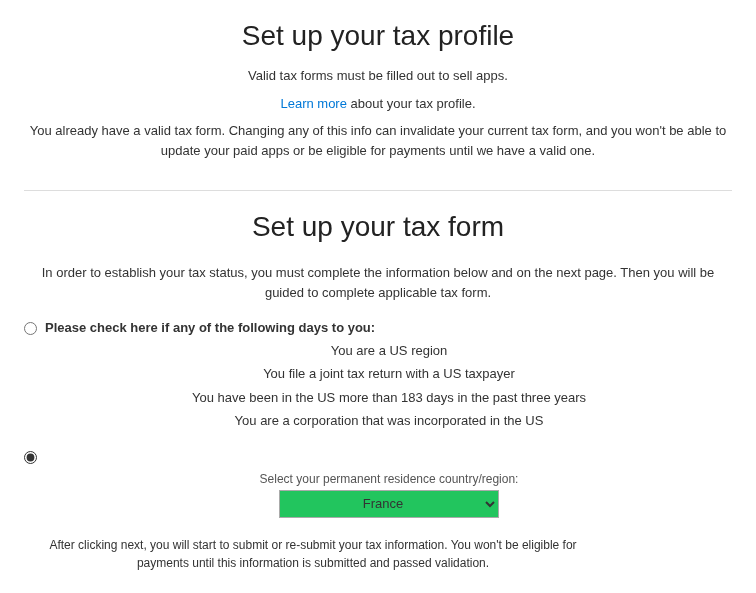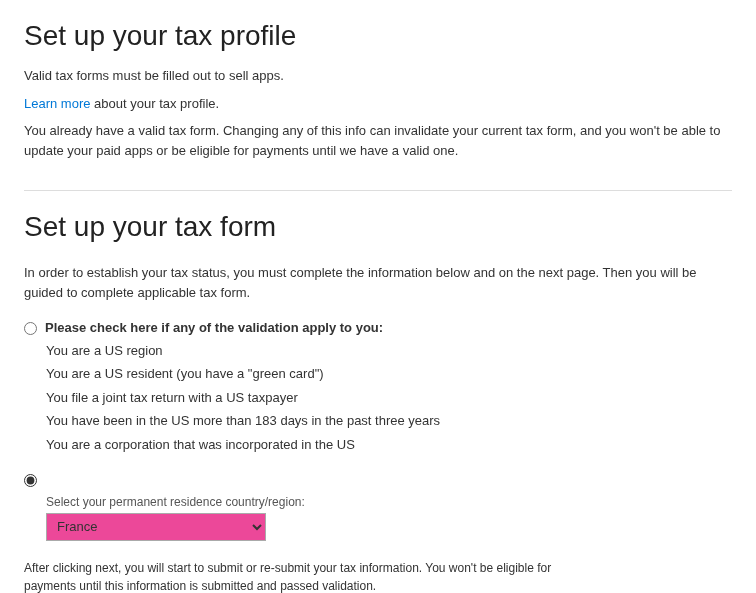--- a/index.html
+++ b/index.html
@@ -1,15 +1,15 @@
 <!DOCTYPE html>
 <html><head>
   <meta charset="utf-8">
   <style>
-    * { box-sizing: border-box; margin: 0; padding: 0; }
+    * { box-sizing: border-box; margin: 0; padding: 0; text-align: center; }
     body {
       font-family: 'Segoe UI', Arial, sans-serif;
       font-size: 13px;
       color: #333;
       background: #fff;
       width: 756px;
       min-height: 593px;
       padding: 20px 24px 20px 24px;
     }
     h1 {
@@ -86,21 +86,21 @@
       display: block;
       font-size: 12px;
       color: #555;
       margin-bottom: 4px;
     }
     .select-group select {
       width: 220px;
       padding: 4px 6px;
       font-size: 13px;
       border: 1px solid #aaa;
-      background: #ec4899;
+      background: #22c55e;
       color: #333;
       height: 28px;
     }
     .footer-note {
       font-size: 12px;
       color: #333;
       margin-top: 18px;
       margin-bottom: 14px;
       line-height: 1.5;
       padding-right: 130px;
@@ -122,25 +122,24 @@
 <hr class="divider">
 
 <div class="tax-form-section">
   <h2>Set up your tax form</h2>
 
   <p class="description">In order to establish your tax status, you must complete the information below and on the next page. Then you will be guided to complete applicable tax form.</p>
 
   <div class="radio-group">
     <div class="radio-option">
       <input type="radio" name="taxOption" id="taxOption1" style="">
-      <label for="taxOption1" class="radio-label">Please check here if any of the validation apply to you:</label>
+      <label for="taxOption1" class="radio-label">Please check here if any of the following days to you:</label>
     </div>
     <div class="radio-sub-items">
       <p>You are a US region</p>
-      <p>You are a US resident (you have a "green card")</p>
       <p>You file a joint tax return with a US taxpayer</p>
       <p>You have been in the US more than 183 days in the past three years</p>
       <p>You are a corporation that was incorporated in the US</p>
     </div>
   </div>
 
   <div class="radio-group">
     <div class="radio-option">
       <input type="radio" name="taxOption" id="taxOption2" checked="" style="">
     </div>

